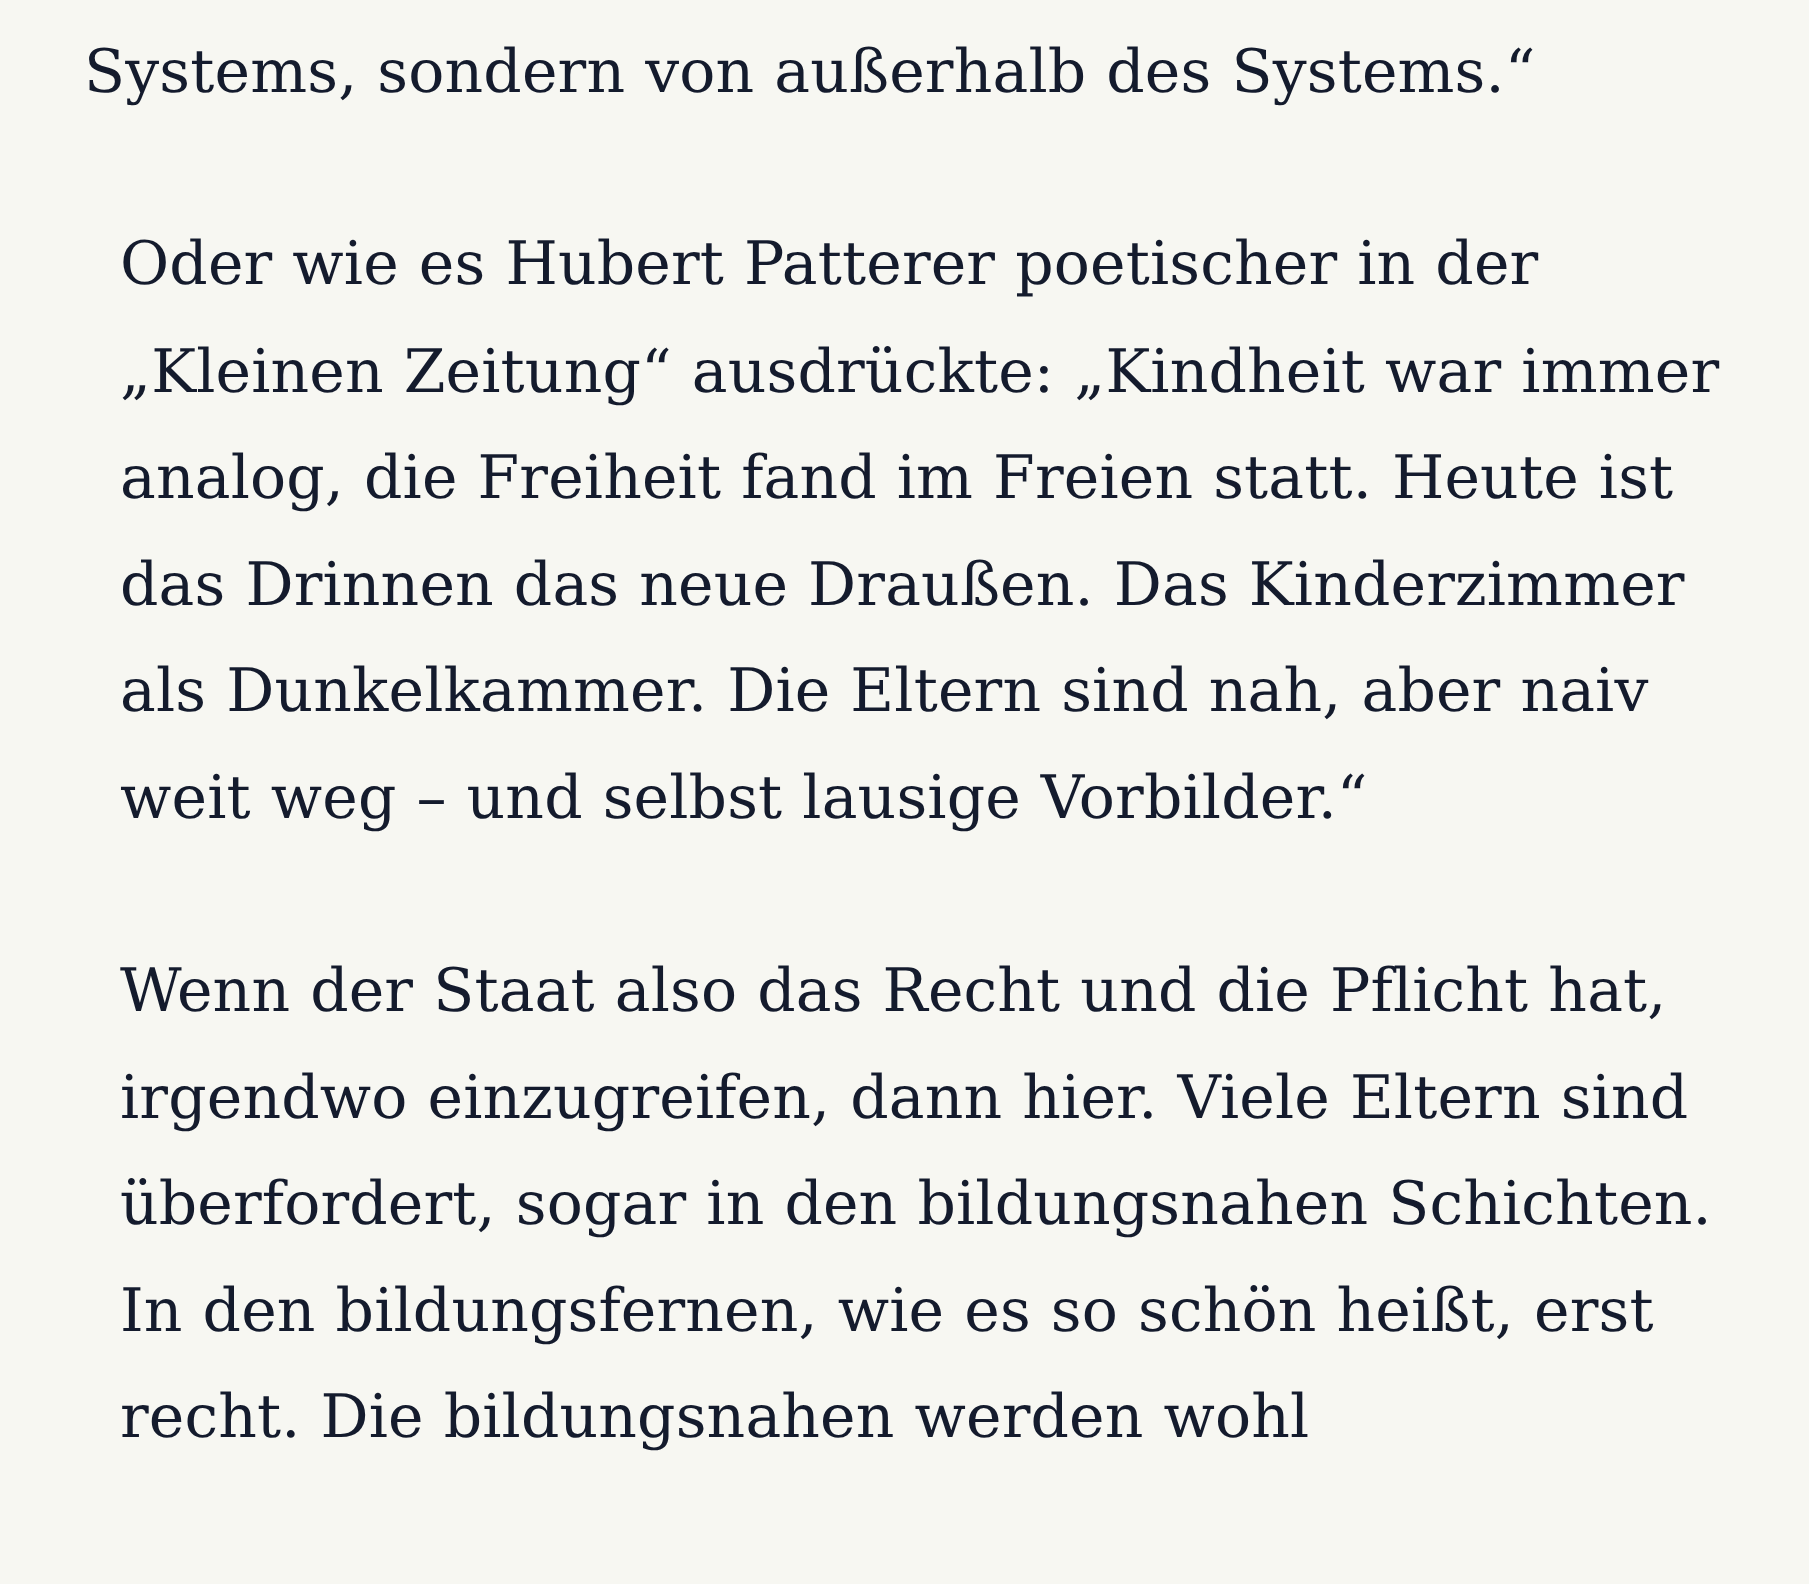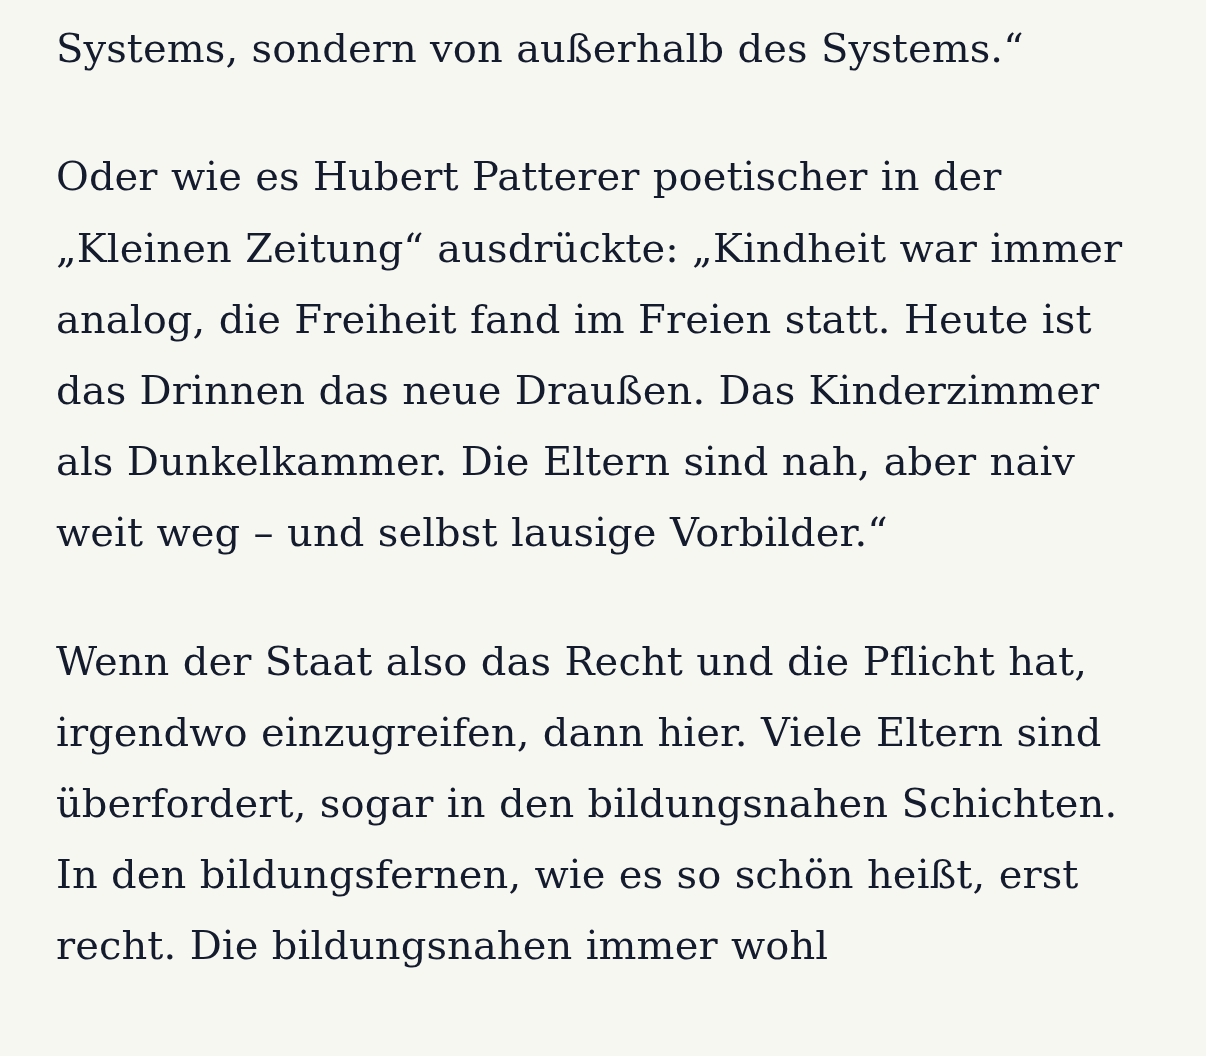--- a/index.html
+++ b/index.html
@@ -26,26 +26,27 @@
     margin: 0;
     color: #141b2d;
     word-spacing: 0.5px;
   }
   
   .para.clipped-top {
     margin-top: -58px;
   }
   .para + .para {
     margin-top: 57px;
+    margin-left: 24px;
   }
   .para.last {
     
     margin-bottom: 0;
   }
 </style>
 </head>
 <body>
 
 <div class="article">
   <p class="para clipped-top">Herausforderung kommt nicht von innerhalb des Systems, sondern von außerhalb des Systems.“</p>
   <p class="para">Oder wie es Hubert Patterer poetischer in der „Kleinen Zeitung“ ausdrückte: „Kindheit war immer analog, die Freiheit fand im Freien statt. Heute ist das Drinnen das neue Draußen. Das Kinderzimmer als Dunkelkammer. Die Eltern sind nah, aber naiv weit weg – und selbst lausige Vorbilder.“</p>
-  <p class="para last">Wenn der Staat also das Recht und die Pflicht hat, irgendwo einzugreifen, dann hier. Viele Eltern sind überfordert, sogar in den bildungsnahen Schichten. In den bildungsfernen, wie es so schön heißt, erst recht. Die bildungsnahen immer wohl</p>
+  <p class="para last">Wenn der Staat also das Recht und die Pflicht hat, irgendwo einzugreifen, dann hier. Viele Eltern sind überfordert, sogar in den bildungsnahen Schichten. In den bildungsfernen, wie es so schön heißt, erst recht. Die bildungsnahen werden wohl</p>
 </div>
 
 </body></html>

